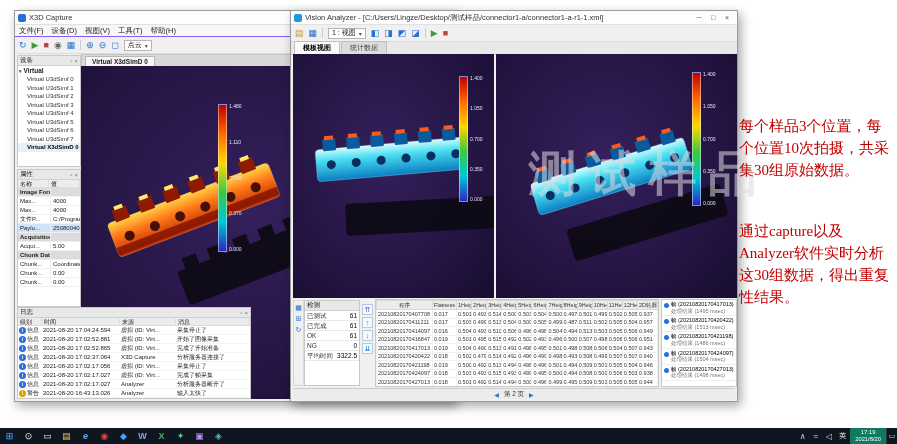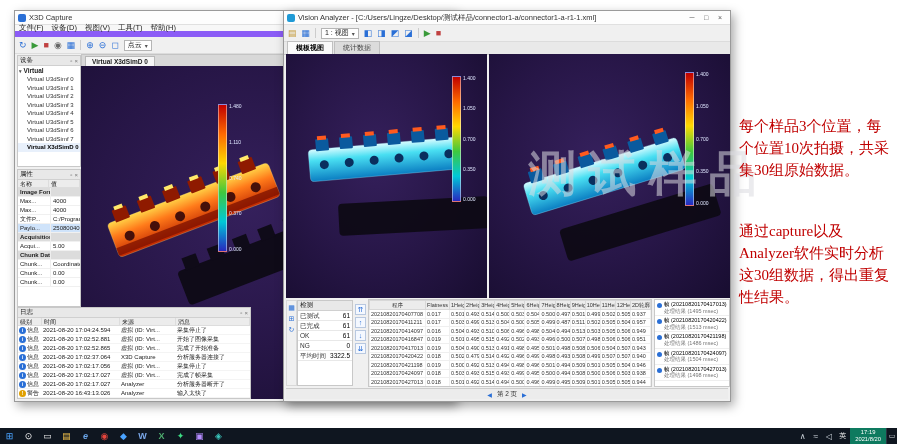--- a/index.html
+++ b/index.html
@@ -6,21 +6,21 @@
   body{font-family:"Liberation Sans",sans-serif;background:#9a9a9a}
   .screen{position:relative;width:897px;height:444px;background:#ffffff;overflow:hidden;font-family:"Liberation Sans",sans-serif}
 
   
   .win{position:absolute;background:#f0f0f0;border:1px solid #9a9a9a;box-shadow:3px 4px 10px rgba(0,0,0,.35);font-size:8px;color:#222}
   .titlebar{height:14px;display:flex;align-items:center;background:#fdfdfd;border-bottom:1px solid #e0e0e0;padding:0 3px;gap:3px}
   .appico{width:8px;height:8px;border-radius:2px;background:#2a6fd6;flex:none}
   .wtitle{font-size:7.5px;white-space:nowrap;overflow:hidden;text-overflow:ellipsis;color:#333}
   .wbtns{margin-left:auto;display:flex;flex:none}
   .wbtn{width:14px;text-align:center;font-size:7px;color:#555;line-height:13px}
-  .menubar{height:12px;background:#f7f7f7;display:flex;align-items:center;padding:0 4px;gap:8px;border-bottom:6px solid #8b5cf6}
+  .menubar{height:12px;background:#f7f7f7;display:flex;align-items:center;padding:0 4px;gap:8px;border-bottom:1px solid #8b5cf6}
   .mitem{font-size:7.5px;color:#222}
   .toolbar{height:17px;background:#f0f0f0;display:flex;align-items:center;padding:0 4px;gap:5px;border-bottom:1px solid #dcdcdc}
   .tico{font-size:9px;line-height:1}
   .c-blue{color:#2a6fd6}.c-green{color:#3a9a3a}.c-red{color:#c04040}.c-gray{color:#666}.c-amber{color:#c49a3a}
   .tsep{width:1px;height:10px;background:#ccc}
   .combo{display:flex;align-items:center;gap:3px;border:1px solid #b5b5b5;background:#fff;font-size:7px;padding:0 3px;height:11px;color:#222}
   .combo .car{font-size:6px;color:#555}
 
   
   .panel{position:absolute;background:#fafafa;border:1px solid #c8c8c8;display:flex;flex-direction:column;overflow:hidden}
@@ -365,21 +365,21 @@
           <span class="lico warn">!</span>
           <span class="ll">警告</span>
           <span class="lt">2021-08-20 16:43:13.026</span>
           <span class="ls">Analyzer</span>
           <span class="lm">输入太快了</span>
         </div>
         </div>
     </div>
   </div>
 
-  <div class="win" style="left:283px;top:10px;width:448px;height:392px;z-index:2">
+  <div class="win" style="left:290px;top:10px;width:448px;height:392px;z-index:2">
     <div class="titlebar">
       <span class="appico" style="background:#1f9ad6"></span>
       <span class="wtitle">Vision Analyzer - [C:/Users/Lingze/Desktop/测试样品/connector1-a/connector1-a-r1-1.xml]</span>
       <span class="wbtns">
         <span class="wbtn">─</span>
         <span class="wbtn">□</span>
         <span class="wbtn">×</span>
       </span>
     </div>
     <div class="toolbar">

